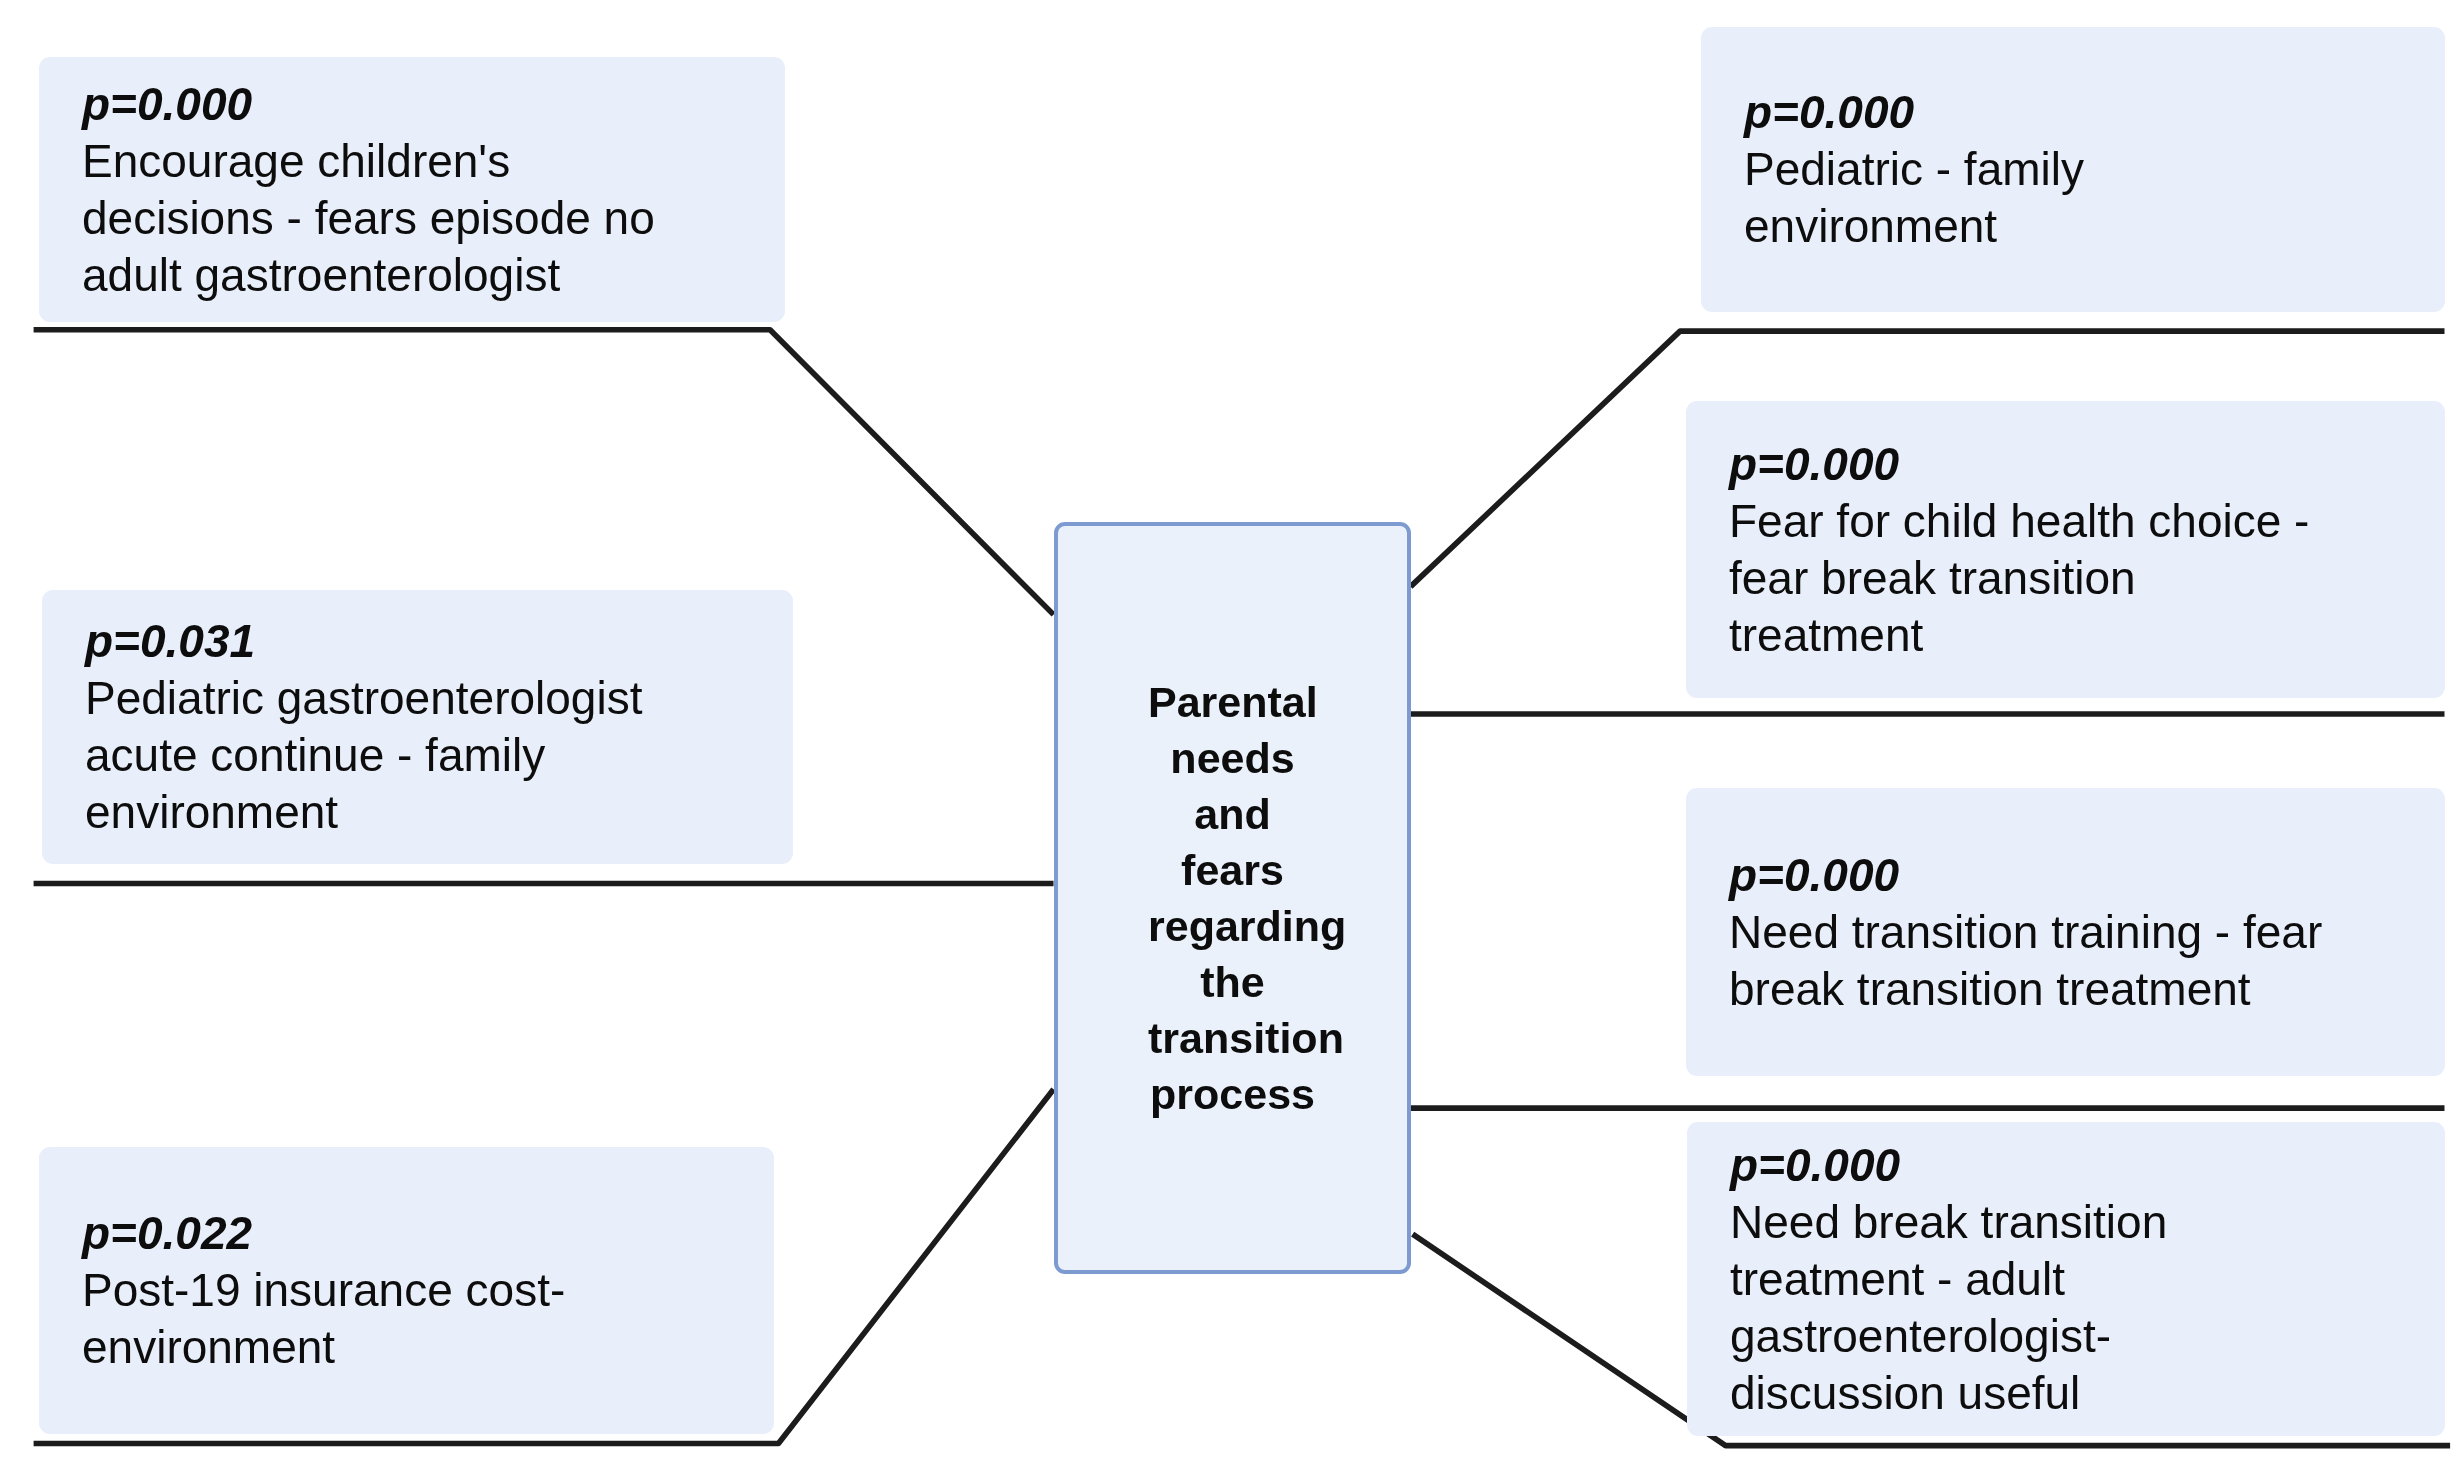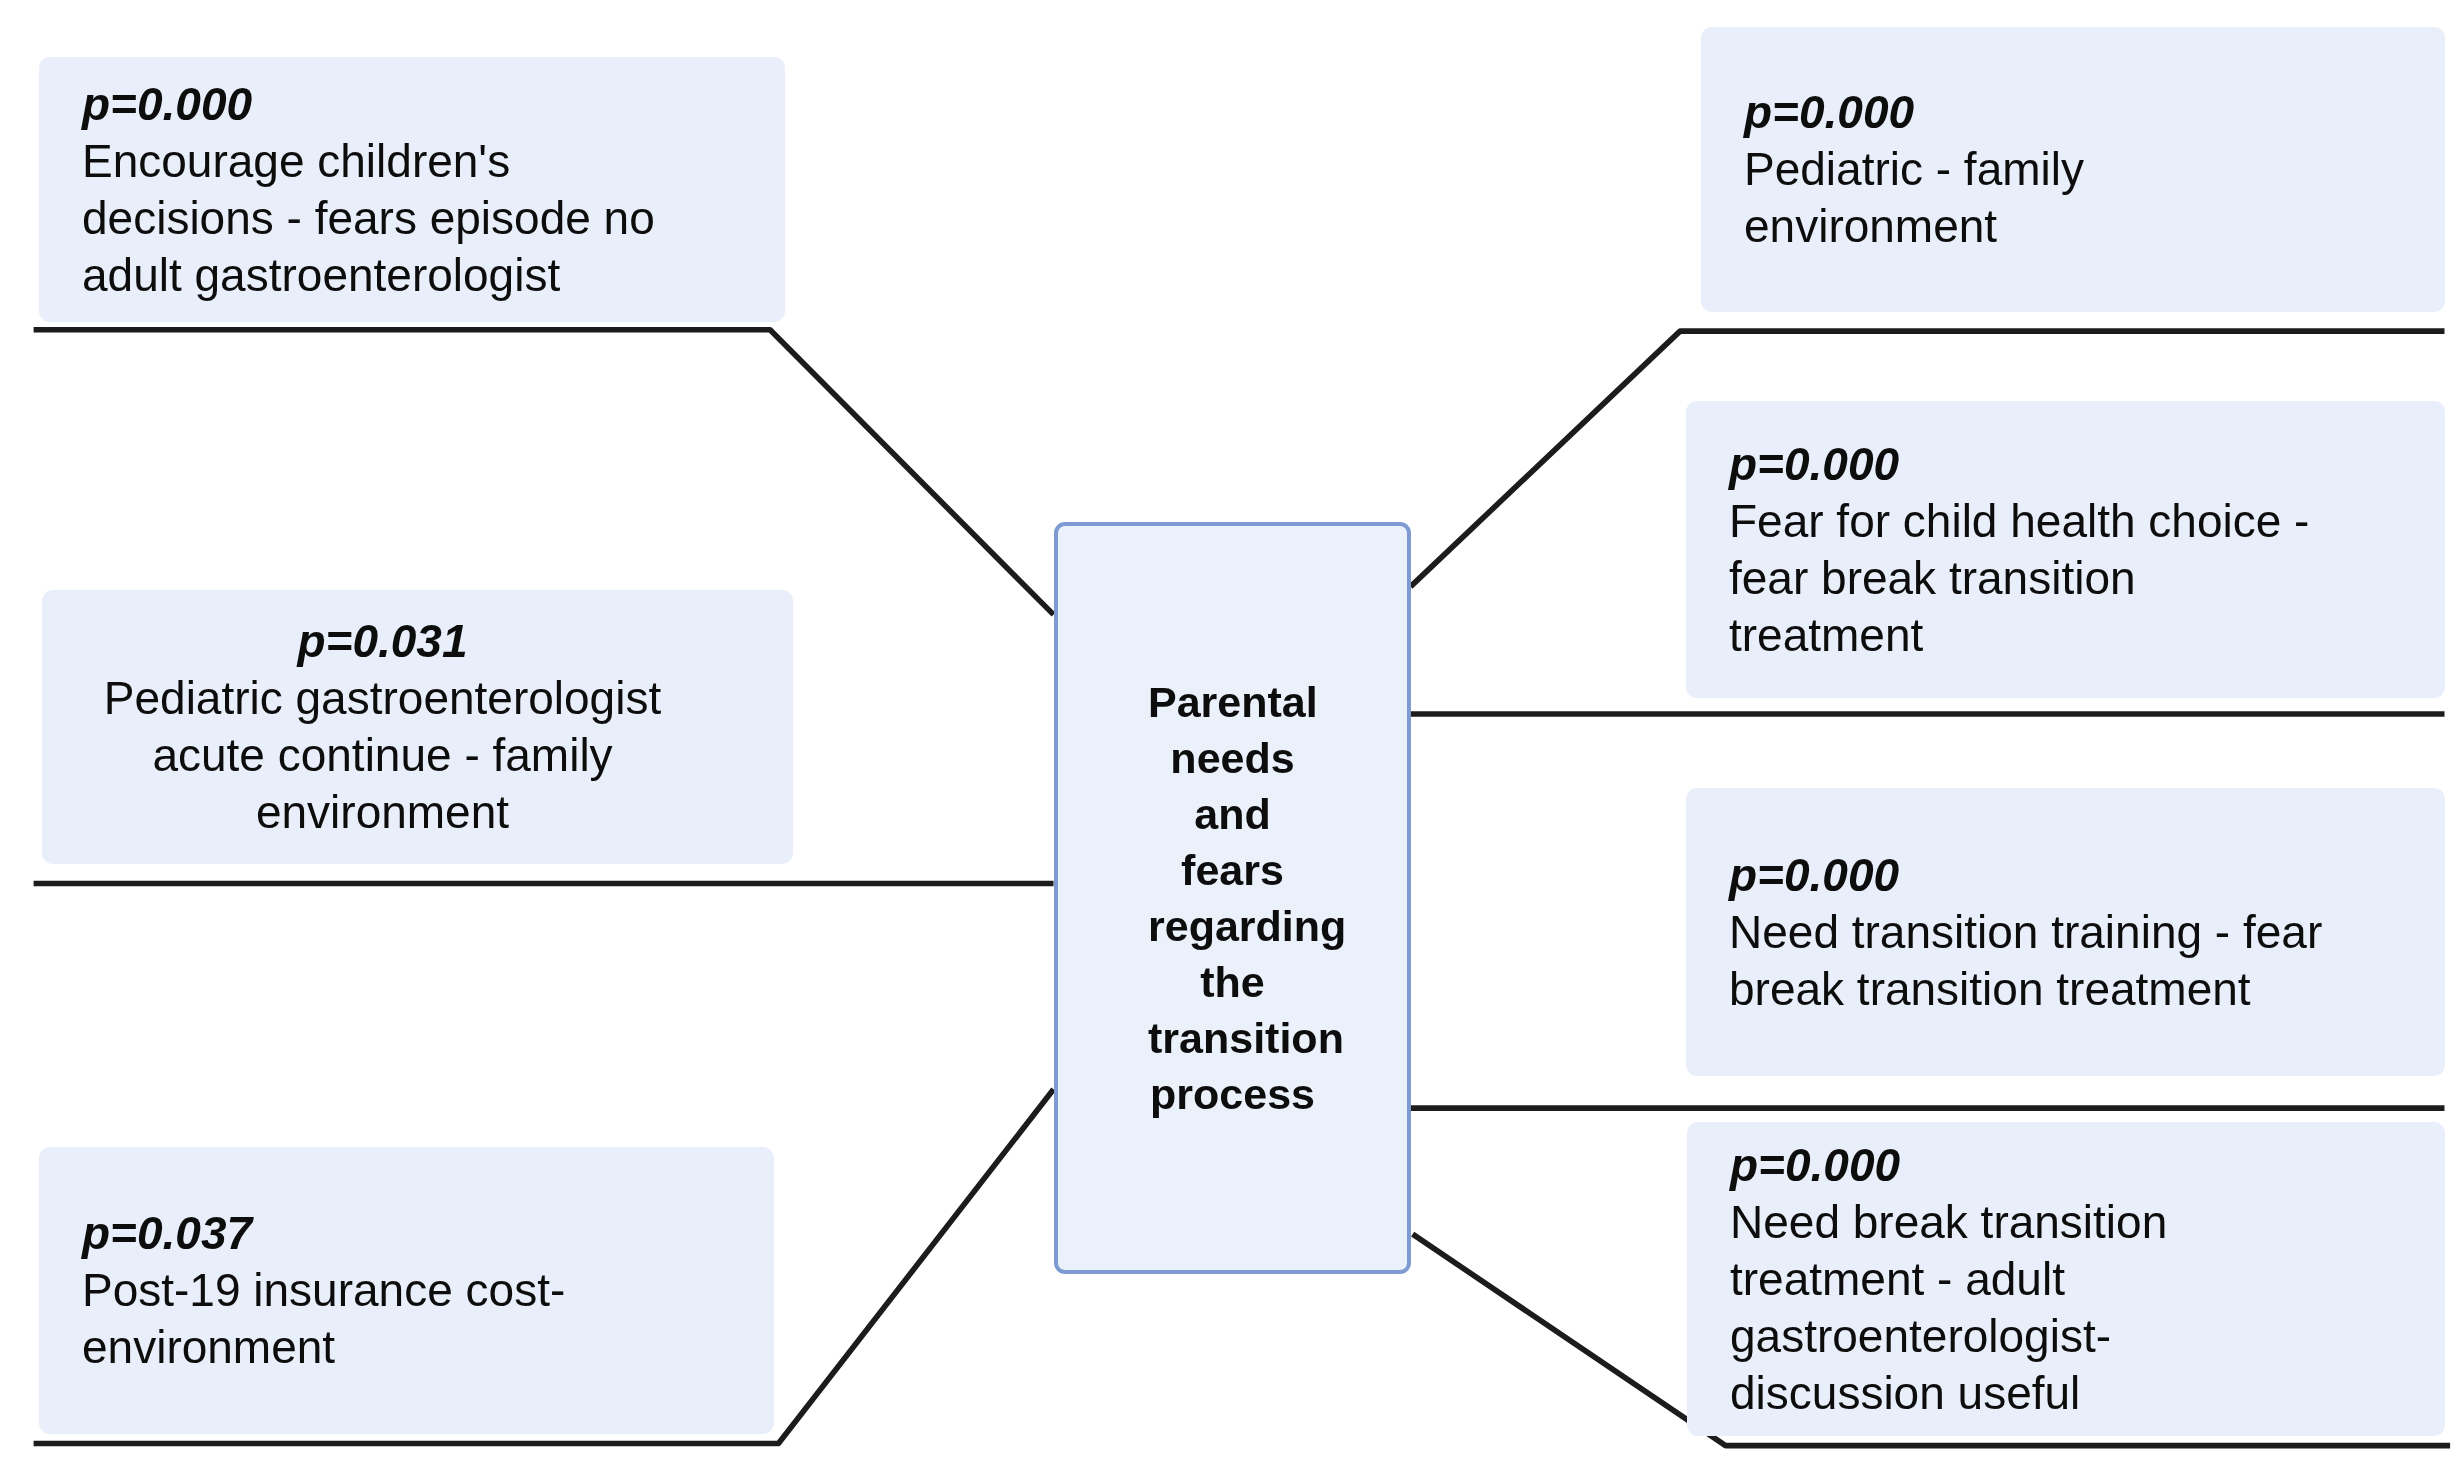--- a/index.html
+++ b/index.html
@@ -44,21 +44,21 @@
     padding-left: 43px;
     border-radius: 11px;
   }
   .pval {
     font-weight: bold;
     font-style: italic;
   }
   .factor-label { font-weight: normal; }
 
   #box-l1 { left: 39px;   top: 57px;   width: 746px; height: 265px; padding-right: 93px; }
-  #box-l2 { left: 42px;   top: 590px;  width: 751px; height: 274px; padding-right: 113px; text-align: center; }
+  #box-l2 { left: 42px;   top: 590px;  width: 751px; height: 274px; padding-right: 113px; }
   #box-l3 { left: 39px;   top: 1147px; width: 735px; height: 287px; padding-right: 83px; }
   #box-r1 { left: 1701px; top: 27px;   width: 744px; height: 285px; padding-right: 105px; }
   #box-r2 { left: 1686px; top: 401px;  width: 759px; height: 297px; padding-right: 120px; }
   #box-r3 { left: 1686px; top: 788px; width: 759px; height: 288px; padding-right: 120px; }
   #box-r4 { left: 1687px; top: 1122px; width: 758px; height: 314px; padding-right: 154px; }
 
   #box-center {
     left: 1054px; top: 522px;
     width: 357px; height: 752px;
     background: var(--center-box-fill);
@@ -90,21 +90,21 @@
     <div class="pval">p=0.000</div>
     <div class="factor-label">Encourage children's decisions - fears episode no adult gastroenterologist</div>
   </div>
 
   <div class="box" id="box-l2">
     <div class="pval">p=0.031</div>
     <div class="factor-label">Pediatric gastroenterologist acute continue - family environment</div>
   </div>
 
   <div class="box" id="box-l3">
-    <div class="pval">p=0.037</div>
+    <div class="pval">p=0.022</div>
     <div class="factor-label">Post-19 insurance cost- environment</div>
   </div>
 
   <div class="box" id="box-center">
     <div>Parental needs and fears regarding the transition process</div>
   </div>
 
   <div class="box" id="box-r1">
     <div class="pval">p=0.000</div>
     <div class="factor-label">Pediatric - family environment</div>

